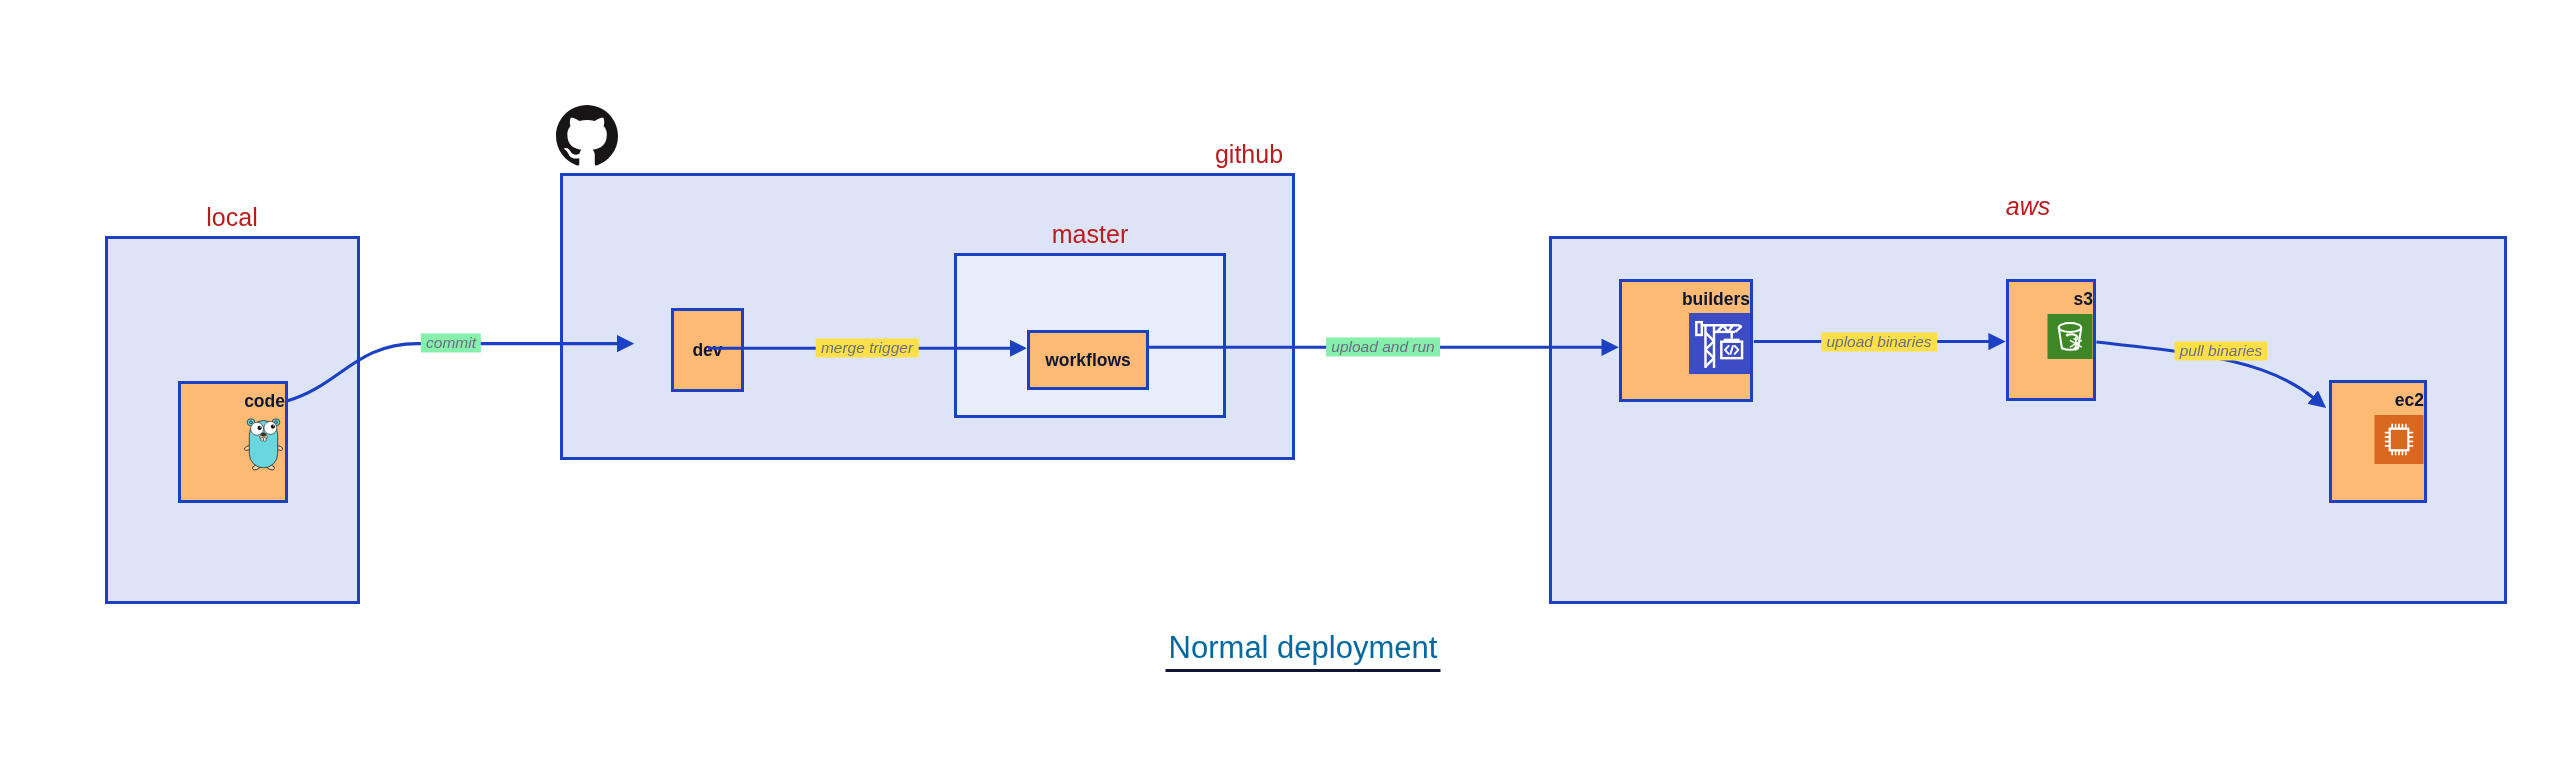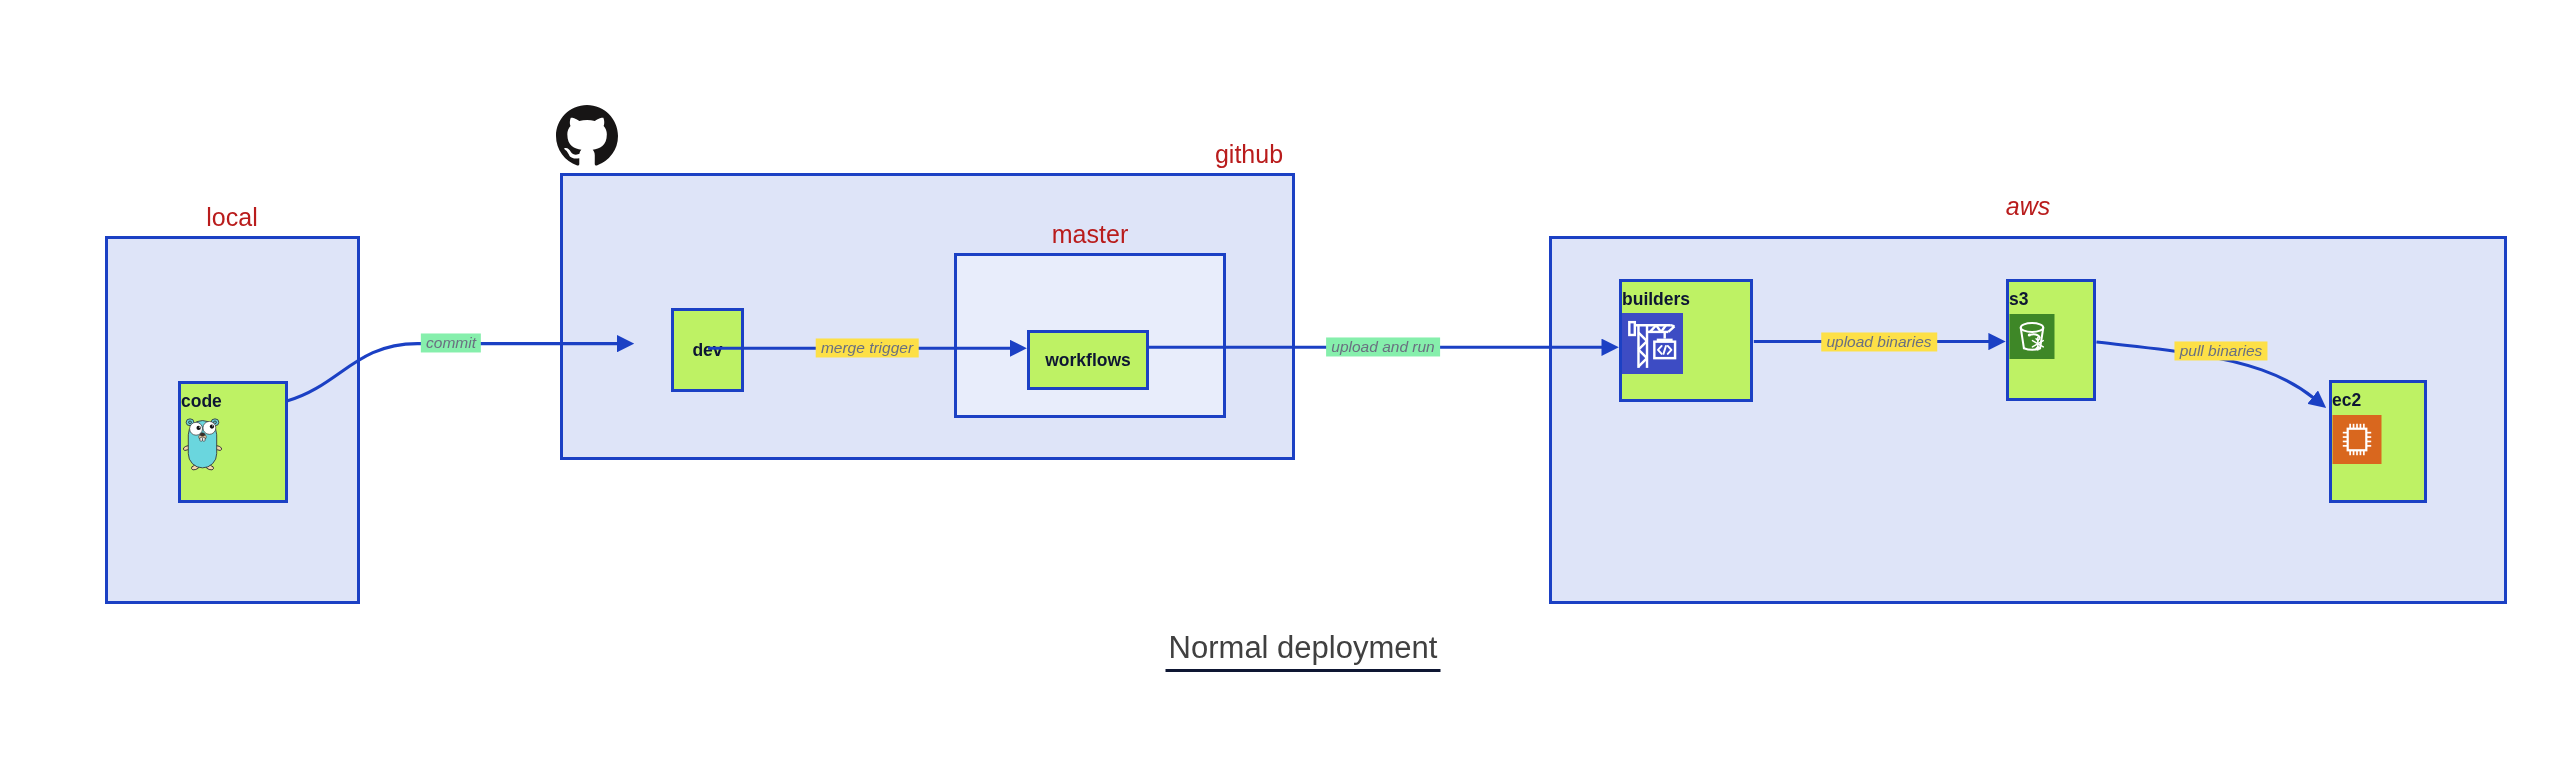--- a/index.html
+++ b/index.html
@@ -15,24 +15,24 @@
   .group{
     position:absolute;
     background:#dee4f8;
     border:3.6px solid #1b40c4;
     box-sizing:border-box;
   }
   .group.inner{background:#e8edfb;border-width:3.1px;}
   
   .node{
     position:absolute;
-    background:#bef264;
+    background:#fdba74;
     border:3.1px solid #1b40c4;
     box-sizing:border-box;
-    text-align:left;
+    text-align:right;
   }
   .group-label{
     position:absolute;
     transform:translateX(-50%);
     font-size:25px;
     line-height:1;
     color:#b91c1c;
     white-space:nowrap;
   }
   .node-label{
@@ -64,21 +64,21 @@
   .icon-abs{position:absolute;}
   .edges-layer{
     position:absolute;left:0;top:0;width:2604px;height:781px;
     pointer-events:none;
   }
   .title{
     position:absolute;
     left:1303px;top:630px;
     transform:translateX(-50%);
     font-size:31px;
-    color:#404040;
+    color:#0369a1;
     white-space:nowrap;
   }
   .title span{
     display:inline-block;
     border-bottom:3.6px solid #0e1633;
     padding:0 3.1px 3.1px 3.1px;
   }
 </style>
 </head>
 <body>

